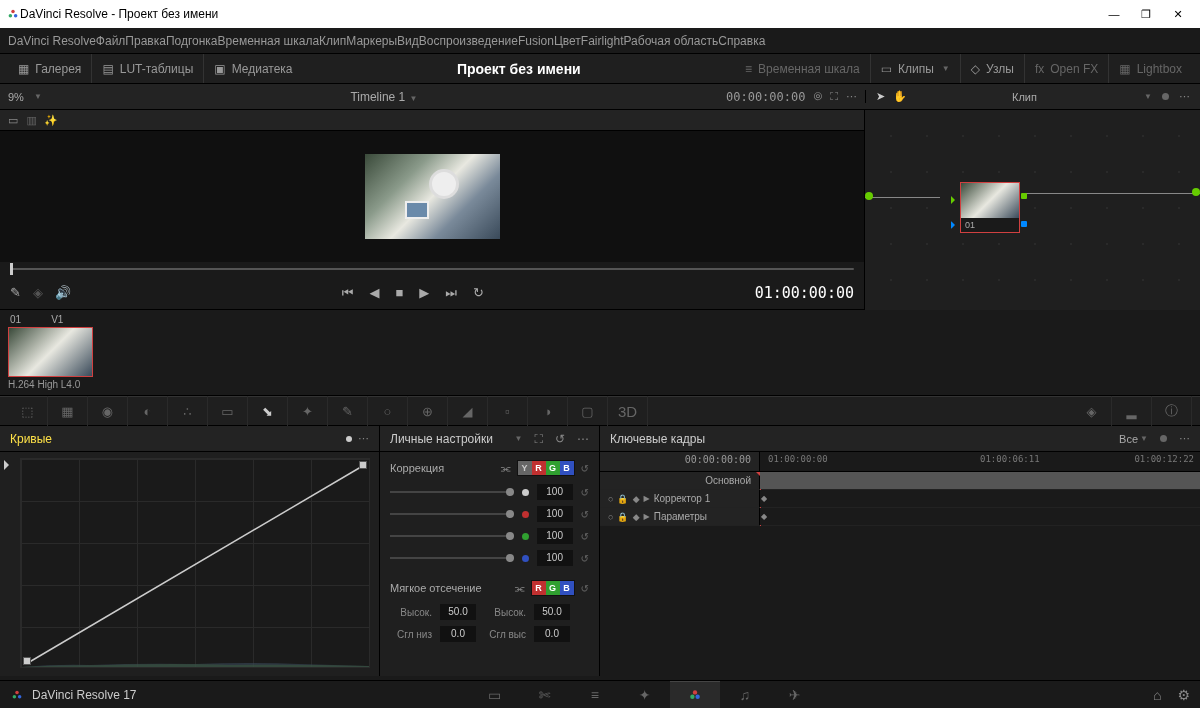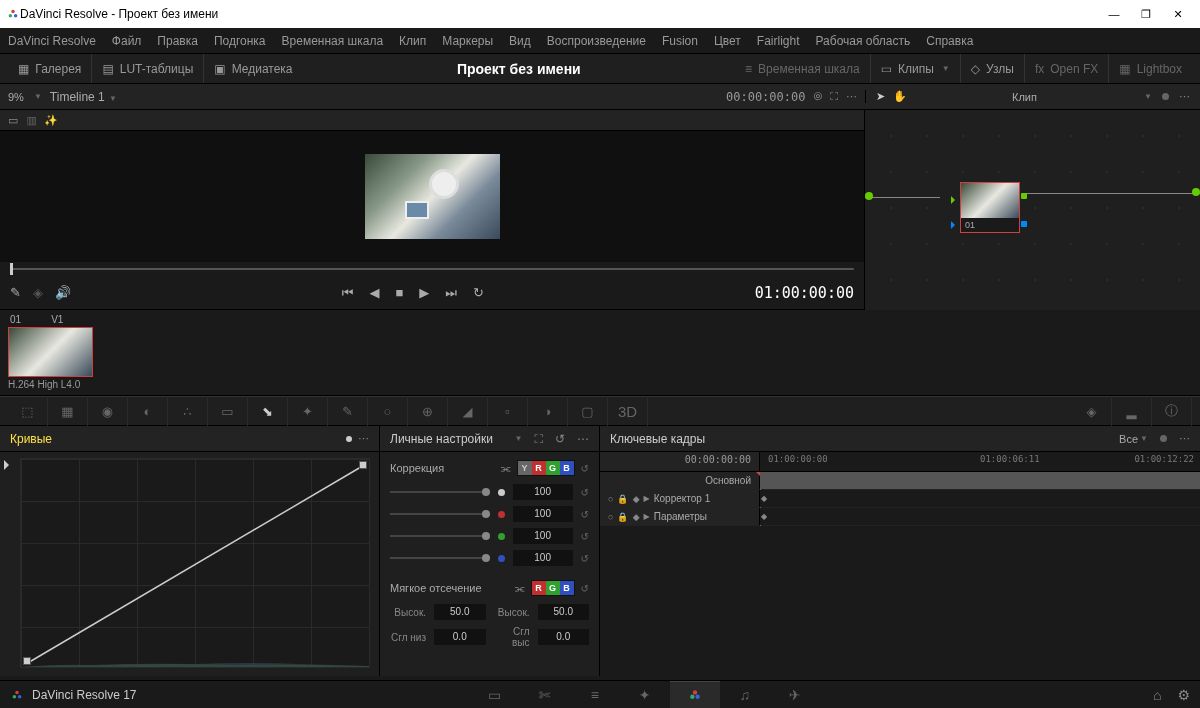--- a/index.html
+++ b/index.html
@@ -1,31 +1,31 @@
 <!DOCTYPE html>
 <html><head>
 <meta charset="utf-8">
 <style>
 * { margin:0; padding:0; box-sizing:border-box; font-family:Arial,sans-serif; user-select:none; }
 body { width:1200px; height:708px; background:#1a1a1a; color:#aaa; font-size:11px; overflow:hidden; }
 .titlebar { height:28px; background:#fff; display:flex; align-items:center; padding:0 6px; color:#000; }
 .titlebar-title { flex:1; font-size:12px; }
 .win-btns { display:flex; gap:16px; padding-right:8px; }
 .win-btn { width:16px; height:16px; display:flex; align-items:center; justify-content:center; font-size:11px; }
-.menubar { height:26px; background:#1a1a1a; display:flex; align-items:center; padding:0 8px; gap:16px; border-bottom:1px solid #000; }
+.menubar { height:26px; background:#1a1a1a; display:flex; align-items:center; padding:0 8px; border-bottom:1px solid #000; }
 .menubar span { color:#999; font-size:12px; }
 .toolbar { height:30px; background:#1f1f1f; display:flex; align-items:center; padding:0 8px; border-bottom:1px solid #000; }
 .toolbar-item { display:flex; align-items:center; gap:6px; padding:0 10px; height:100%; color:#999; font-size:12px; }
 .toolbar-item.sep { border-left:1px solid #333; }
 .toolbar-spacer { flex:1; text-align:center; color:#fff; font-size:14px; font-weight:bold; }
 .chevron { font-size:8px; color:#666; margin-left:2px; }
 
 .sub-toolbar { height:26px; background:#232323; display:flex; align-items:center; border-bottom:1px solid #000; }
 .sub-left { display:flex; align-items:center; gap:8px; padding:0 8px; }
-.sub-center { flex:1; color:#aaa; font-size:12px; }
+.sub-center { flex:1; text-align:center; color:#aaa; font-size:12px; }
 .sub-right { display:flex; align-items:center; gap:8px; padding:0 8px; }
 .timecode { font-family:monospace; color:#999; font-size:12px; }
 
 .main-row { display:flex; height:200px; }
 .viewer-panel { flex:1; background:#1a1a1a; display:flex; flex-direction:column; border-right:1px solid #000; }
 .viewer-toolbar { height:21px; background:#232323; display:flex; align-items:center; gap:8px; padding:0 8px; border-bottom:1px solid #000; }
 .viewer-body { flex:1; display:flex; align-items:center; justify-content:center; background:#101010; position:relative; }
 .preview-frame { width:135px; height:85px; background:linear-gradient(135deg,#3a4a3a 0%,#8a9a8a 30%,#e8e8e0 50%,#7a8a9a 70%,#3a4a5a 100%); position:relative; }
 .preview-frame::before { content:''; position:absolute; left:48%; top:18%; width:24px; height:24px; background:#eee; border-radius:50%; border:3px solid #ddd; }
 .preview-frame::after { content:''; position:absolute; left:30%; top:55%; width:20px; height:14px; background:#6a8aaa; border:2px solid #eee; }
@@ -84,21 +84,21 @@
 .ch-box { display:flex; border:1px solid #111; }
 .ch { width:14px; height:14px; display:flex; align-items:center; justify-content:center; font-size:9px; font-weight:bold; }
 .ch-y { background:#666; color:#ccc; }
 .ch-r { background:#c03030; color:#fff; }
 .ch-g { background:#30a030; color:#fff; }
 .ch-b { background:#3050c0; color:#fff; }
 .slider-row { display:flex; align-items:center; gap:8px; margin-bottom:6px; }
 .slider { flex:1; height:2px; background:#444; position:relative; }
 .slider::after { content:''; position:absolute; right:0; top:-3px; width:8px; height:8px; background:#888; border-radius:50%; }
 .sdot { width:7px; height:7px; border-radius:50%; }
-.numbox { width:60px; height:16px; background:#111; text-align:center; color:#ccc; font-size:10px; line-height:16px; }
+.numbox { width:36px; height:16px; background:#111; text-align:center; color:#ccc; font-size:10px; line-height:16px; }
 .reset { color:#666; font-size:10px; }
 .softclip { margin-top:14px; }
 .pairrow { display:flex; gap:8px; margin-top:6px; align-items:center; font-size:10px; }
 .pairrow .plbl { width:42px; text-align:right; color:#888; }
 
 .keyframe-panel { flex:1; background:#1a1a1a; }
 .kf-header { height:26px; background:#232323; display:flex; align-items:center; padding:0 10px; border-bottom:1px solid #000; }
 .kf-header .title { flex:1; color:#ccc; font-size:12px; }
 .kf-timeline { height:20px; background:#1a1a1a; display:flex; border-bottom:1px solid #000; position:relative; }
 .kf-left-col { width:160px; background:#232323; padding:2px 8px; text-align:right; font-family:monospace; font-size:10px; color:#999; border-right:1px solid #000; }

